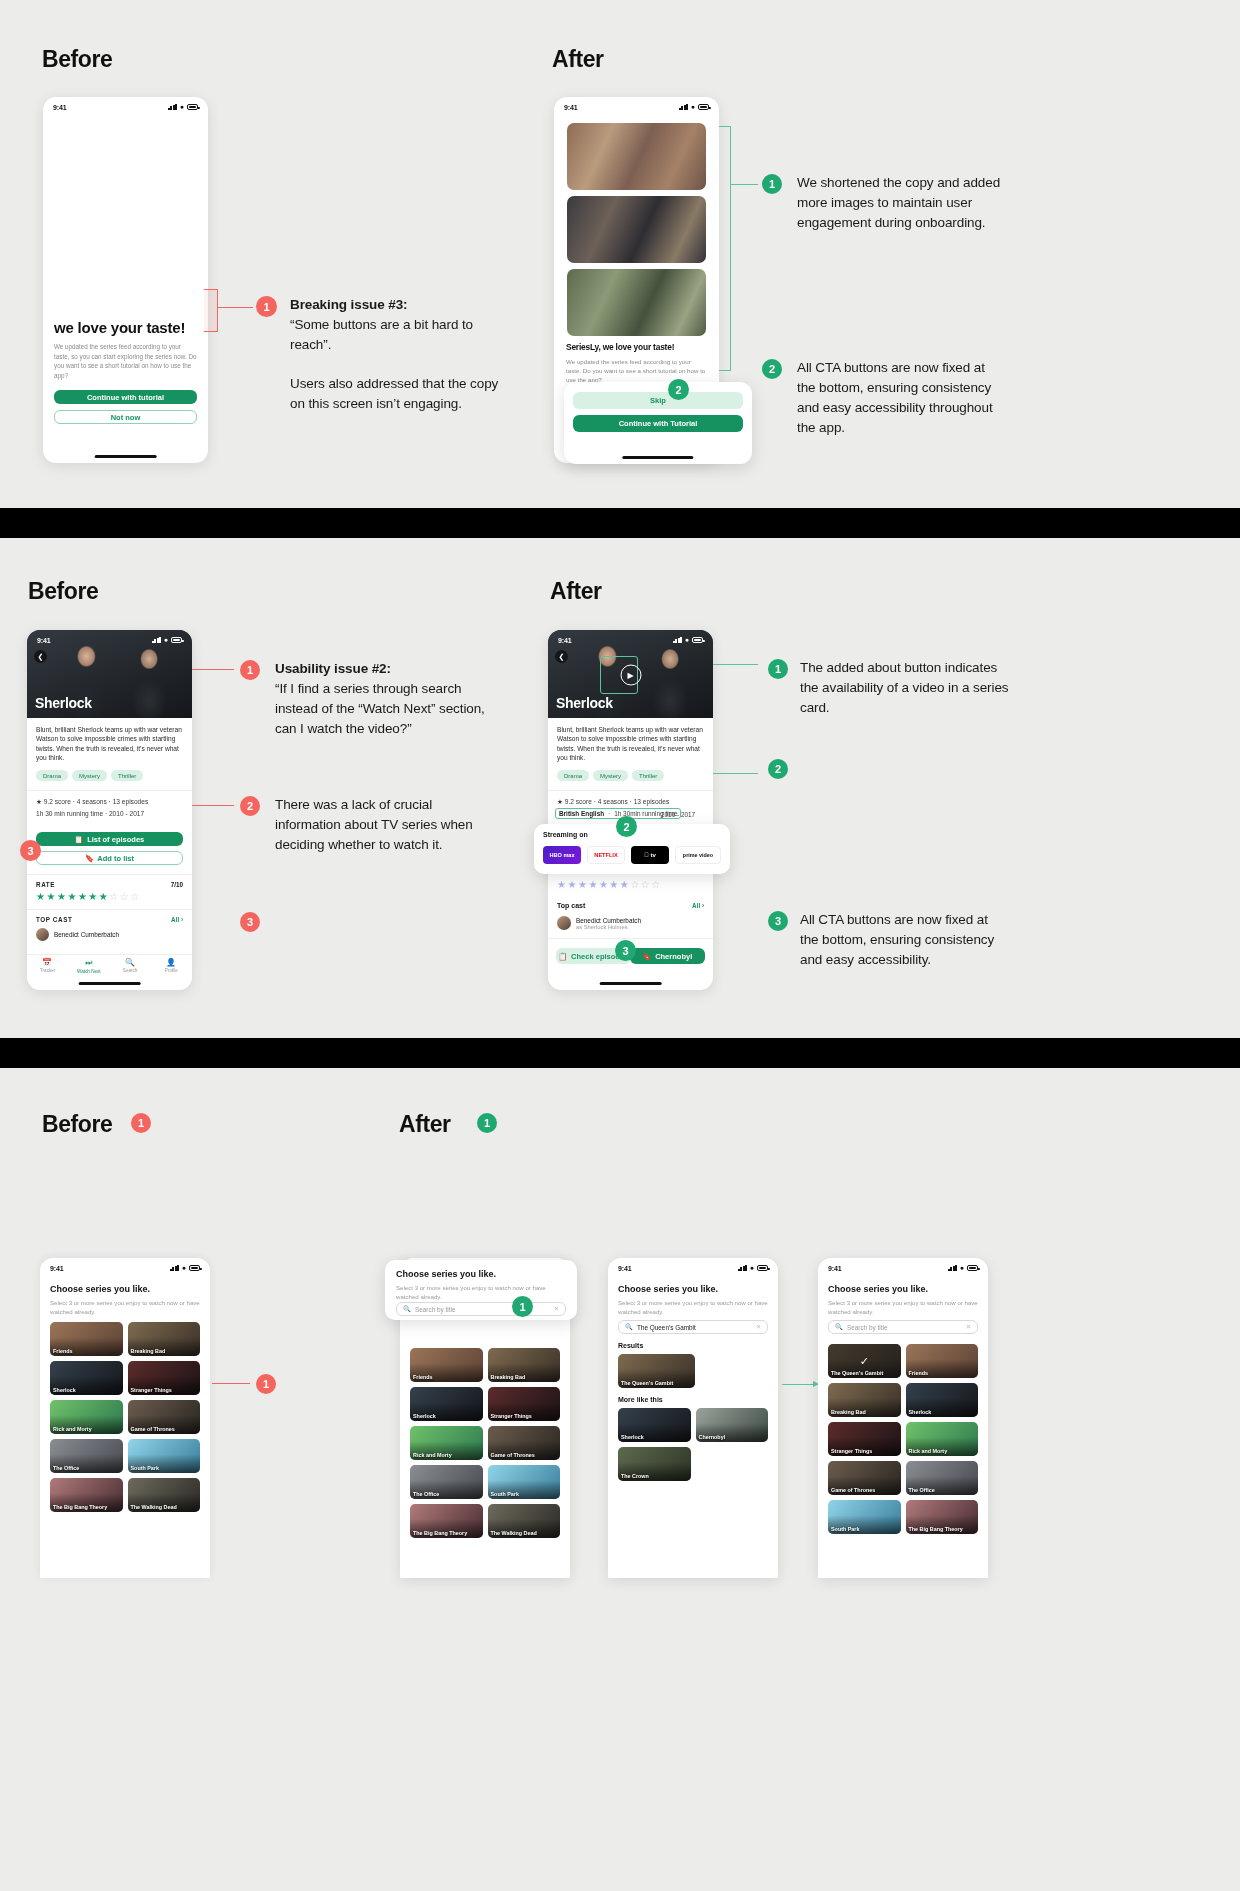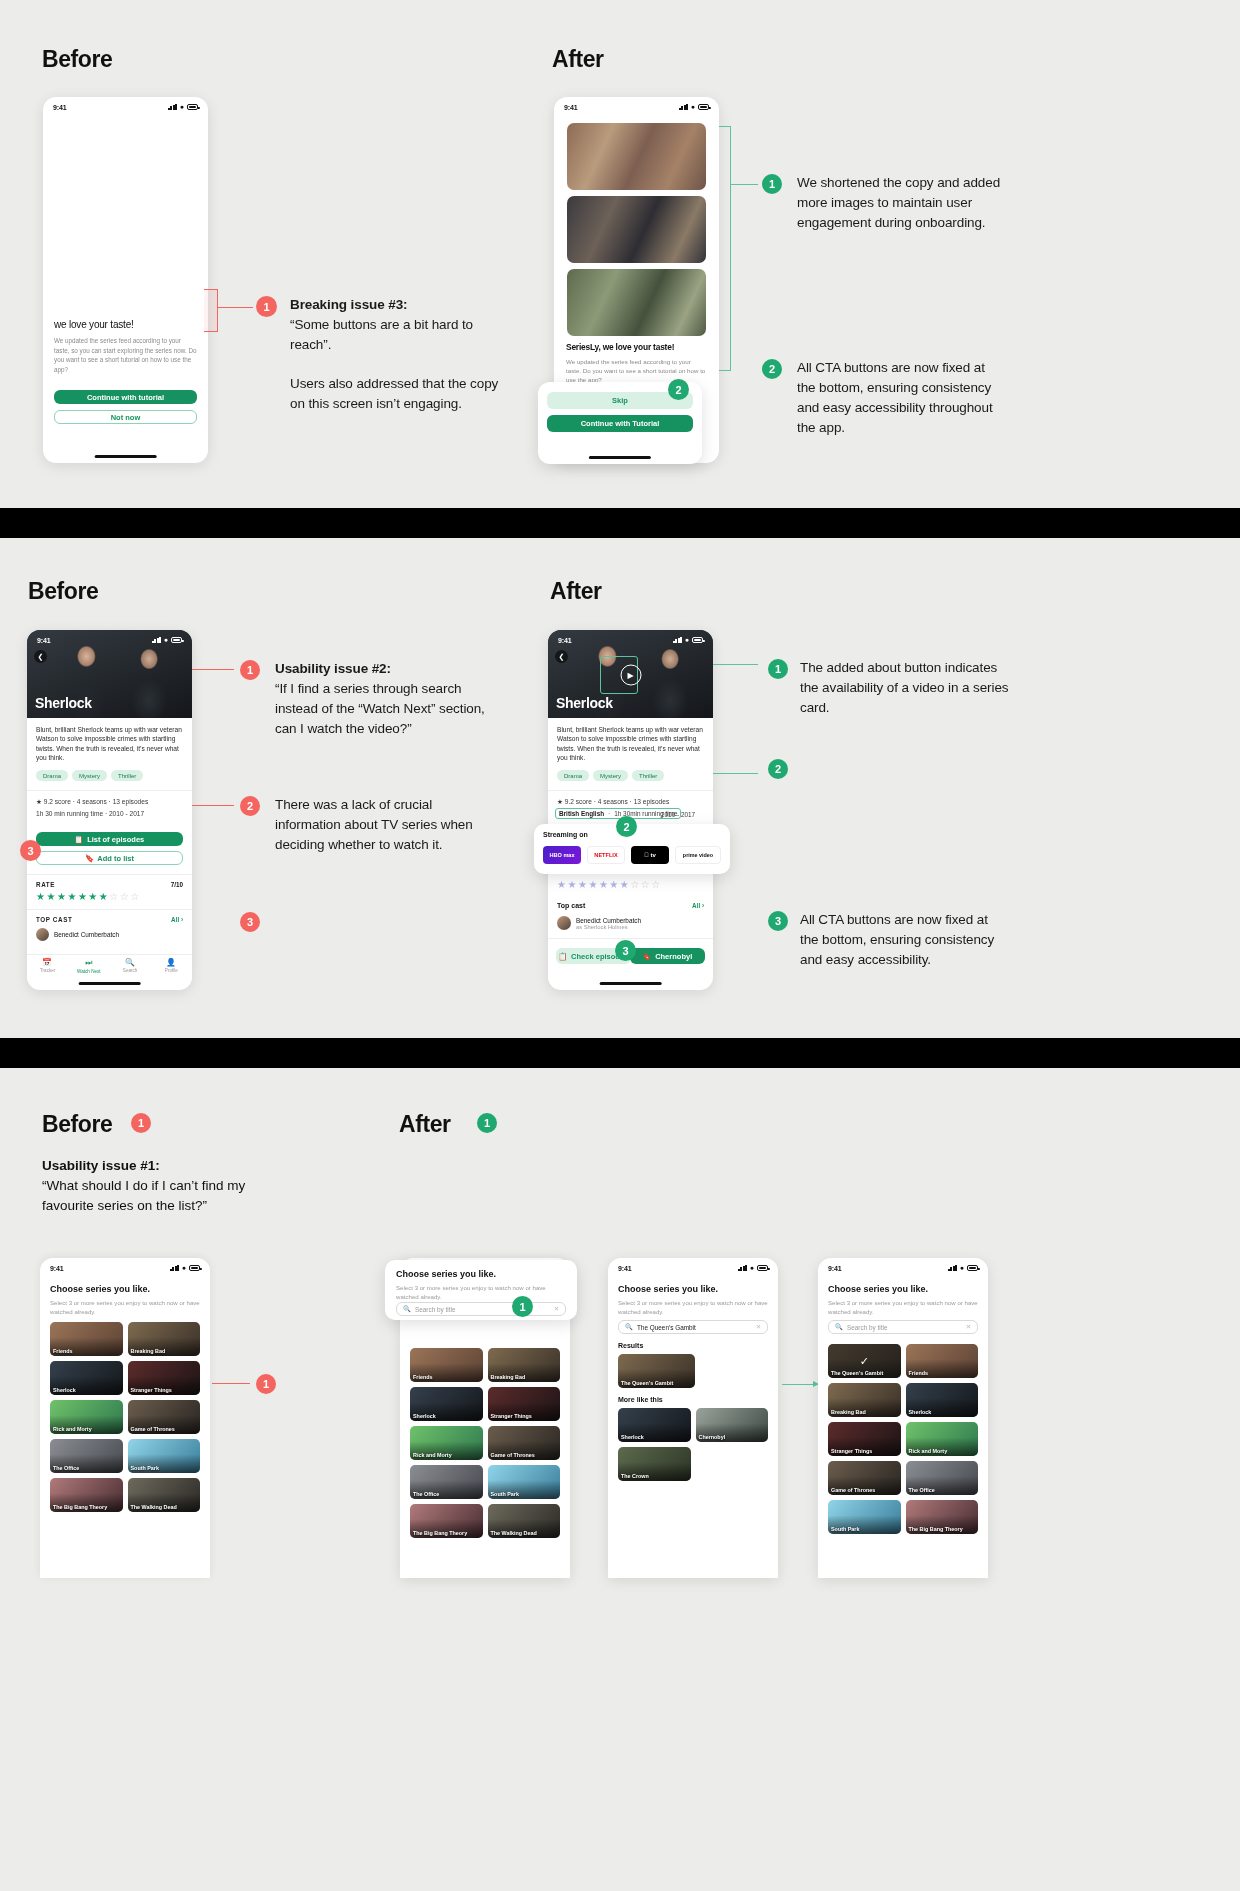--- a/index.html
+++ b/index.html
@@ -126,21 +126,21 @@
   <div class="phone" style="left:43px;top:97px;width:165px;height:366px">
     <div class="statusbar">
       <span>9:41</span>
       <span class="sb-icons">
         <span class="sig"></span>
         <span class="wifi">●</span>
         <span class="batt"></span>
       </span>
     </div>
     <div style="position:absolute;left:11px;top:222px;right:11px">
-      <div style="font-size:10px;font-weight:400;letter-spacing:-.2px">we love your taste!</div>
+      <div style="font-size:15px;font-weight:700;letter-spacing:-.2px">we love your taste!</div>
       <div style="font-size:6.3px;line-height:9.5px;color:#8b8b8b;margin-top:6px">We updated the series feed according to your taste, so you can start exploring the series now. Do you want to see a short tutorial on how to use the app?</div>
     </div>
     <div class="btn-primary" style="position:absolute;left:11px;right:11px;top:293px;height:14px">Continue with tutorial</div>
     <div class="btn-outline" style="position:absolute;left:11px;right:11px;top:313px;height:14px">Not now</div>
     <div class="homebar"></div>
   </div>
 
   <div class="bracket-red" style="left:204px;top:289px;width:14px;height:43px"></div>
   <div class="leader-red" style="left:218px;top:307px;width:35px"></div>
   <div class="badge red" style="left:256px;top:296px;width:21px;height:21px">1</div>
@@ -166,21 +166,21 @@
          background:linear-gradient(115deg,#3b3a3e 0%,#6d6158 30%,#2e2d33 55%,#8a7a66 80%,#33323a 100%)"></div>
     <div style="position:absolute;left:13px;top:172px;right:13px;height:67px;border-radius:7px;
          background:linear-gradient(115deg,#5d6a4d 0%,#8d9a78 30%,#45513c 58%,#9aa383 82%,#4f5a44 100%)"></div>
     <div style="position:absolute;left:12px;top:245px;right:12px">
       <div style="font-size:8.4px;font-weight:700;letter-spacing:-.2px">SeriesLy, we love your taste!</div>
       <div style="font-size:6.2px;line-height:9.2px;color:#8b8b8b;margin-top:5px">We updated the series feed according to your taste. Do you want to see a short tutorial on how to use the app?</div>
     </div>
     <div class="homebar"></div>
   </div>
 
-  <div class="panel-card" style="left:538px;top:382px;width:164px;height:82px;border-radius:12px">
+  <div class="panel-card" style="left:564px;top:382px;width:188px;height:82px;border-radius:12px">
     <div class="btn-soft" style="position:absolute;left:9px;right:9px;top:10px;height:17px">Skip</div>
     <div class="btn-primary" style="position:absolute;left:9px;right:9px;top:33px;height:17px">Continue with Tutorial</div>
     <div class="homebar"></div>
   </div>
 
   <div class="bracket-green" style="left:719px;top:126px;width:12px;height:245px"></div>
   <div class="leader-green" style="left:731px;top:184px;width:27px"></div>
   <div class="badge green" style="left:762px;top:174px;width:20px;height:20px">1</div>
   <div class="ann" style="left:797px;top:173px;width:205px">We shortened the copy and added more images to maintain user engagement during onboarding.</div>
 
@@ -402,24 +402,20 @@
 <div class="divider" style="top:1038px;height:30px"></div>
 
 <div class="section" style="top:1068px;height:823px">
 
   <h2 class="ba-title" style="position:absolute;left:42px;top:43px">Before</h2>
   <div class="badge red" style="left:131px;top:45px;width:20px;height:20px">1</div>
 
   <h2 class="ba-title" style="position:absolute;left:399px;top:43px">After</h2>
   <div class="badge green" style="left:477px;top:45px;width:20px;height:20px">1</div>
 
-  <div style="position:absolute;left:42px;top:88px;width:255px;font-size:13.5px;line-height:20px">
-    <b>Usability issue #1:</b><br>
-    <span>“What should I do if I can’t find my favourite series on the list?”</span>
-  </div>
 
 
   <div class="phone" style="left:40px;top:190px;width:170px;height:320px;border-radius:13px 13px 0 0;box-shadow:0 -1px 10px rgba(0,0,0,.07)">
     <div class="statusbar">
       <span>9:41</span>
       <span class="sb-icons">
         <span class="sig"></span>
         <span class="wifi">●</span>
         <span class="batt"></span>
       </span>

